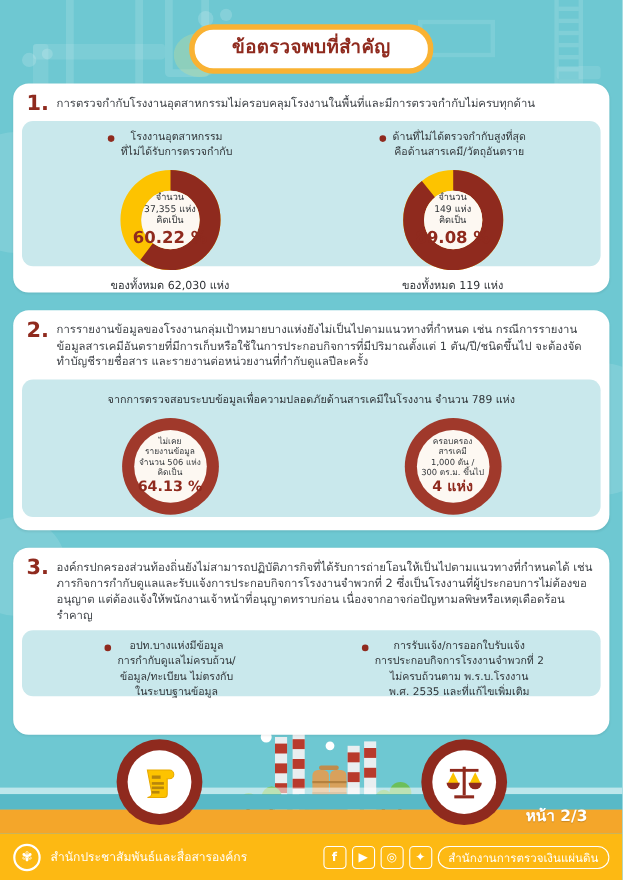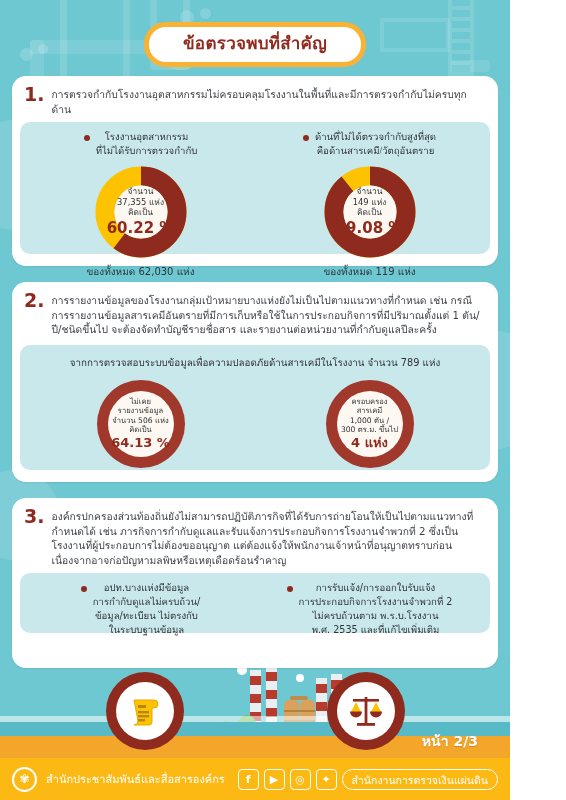--- a/index.html
+++ b/index.html
@@ -2,21 +2,21 @@
 <html><head>
 <meta charset="utf-8">
 <style>
   * { box-sizing: border-box; margin: 0; padding: 0; }
   html, body {
     width: 566px; height: 800px;
     font-family: "DejaVu Sans", "Liberation Sans", sans-serif;
     overflow: hidden;
   }
   #page {
-    position: relative; width: 510px; height: 800px;
+    position: relative; width: 566px; height: 800px;
     background: #6ec8d2;
     overflow: hidden;
   }
 
   
   .bg-layer { position: absolute; inset: 0; overflow: hidden; }
   .bg-ghost {
     position: absolute;
     border: 7px solid rgba(255,255,255,0.13);
     border-radius: 4px;
@@ -284,21 +284,21 @@
               <div class="sm">คิดเป็น</div>
               <div class="big">60.22 %</div>
             </div>
           </div>
           <div class="caption">ของทั้งหมด 62,030 แห่ง</div>
         </div>
 
         <div class="col">
           <div class="bullet-line">
             <span class="bullet-dot"></span>
-            <span class="bullet-text" style="white-space:pre-line;font-family:Liberation Serif, serif;">ด้านที่ไม่ได้ตรวจกำกับสูงที่สุด
+            <span class="bullet-text" style="white-space:pre-line;">ด้านที่ไม่ได้ตรวจกำกับสูงที่สุด
 คือด้านสารเคมี/วัตถุอันตราย</span>
           </div>
           <div class="donut-wrap">
             <svg width="96" height="96" viewBox="0 0 96 96">
               <circle cx="48" cy="48" r="36" fill="none" stroke="#fdc300" stroke-width="19"></circle>
               <circle id="d2arc" cx="48" cy="48" r="36" fill="none" stroke="#8f2a1e" stroke-width="19" transform="rotate(-90 48 48)" stroke-dasharray="201.4942129788807 24.700458079584394"></circle>
               <circle cx="48" cy="48" r="26.5" fill="#fdf8f2"></circle>
             </svg>
             <div class="donut-center">
               <div class="sm">จำนวน</div>

